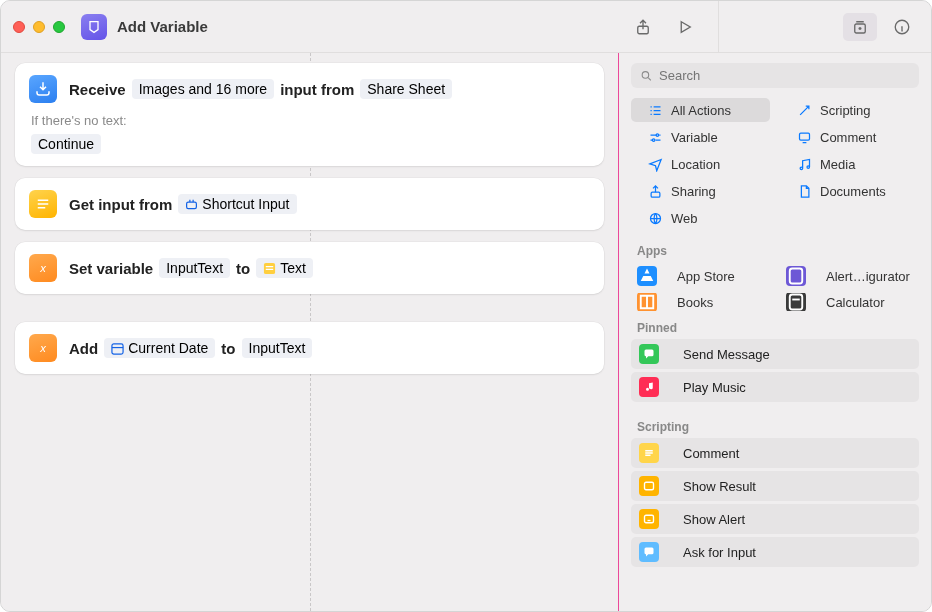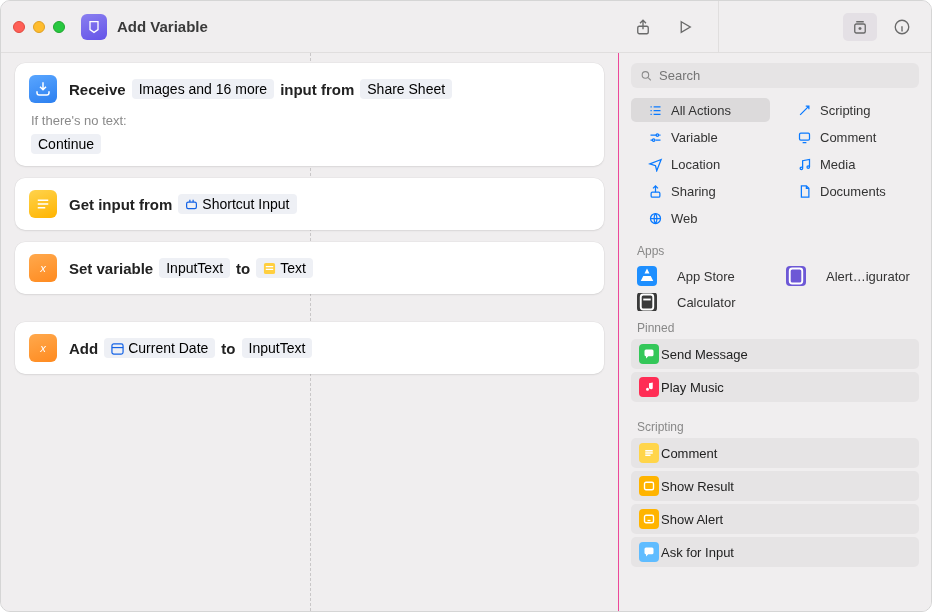--- a/index.html
+++ b/index.html
@@ -38,23 +38,23 @@
 .sidebar{width:313px;background:#f0eeef;border-left:1px solid #ec4899;display:flex;flex-direction:column;overflow:hidden;}
 .search-wrap{padding:10px 12px;}
 .search{display:flex;align-items:center;background:#e6e4e5;border-radius:6px;padding:5px 9px;gap:6px;}
 .search svg{width:14px;height:14px;color:#8a8a8a;}
 .search input{border:none;background:transparent;outline:none;font-size:13px;color:#555;width:100%;}
 .cats{padding:0 12px 6px;display:grid;grid-template-columns:1fr 1fr;gap:3px 10px;}
 .cat{display:flex;align-items:center;gap:8px;padding:4px 16px;border-radius:5px;font-size:13px;color:#333;}
 .cat.selected{background:#dcdadb;}
 .cat .ci{width:16px;height:16px;display:flex;align-items:center;justify-content:center;color:#0a7aff;}
 .cat .ci svg{width:15px;height:15px;}
-.section-head{font-size:12px;color:#888;font-weight:400;padding:8px 18px 4px;}
+.section-head{font-size:12px;color:#888;font-weight:700;padding:8px 18px 4px;}
 .list{display:flex;flex-direction:column;gap:3px;padding:0 12px 10px;}
-.li{display:flex;align-items:center;gap:2px;background:#e6e4e5;border-radius:5px;padding:5px 8px;font-size:13px;color:#222;}
+.li{display:flex;align-items:center;gap:24px;background:#e6e4e5;border-radius:5px;padding:5px 8px;font-size:13px;color:#222;}
 .li .lii{width:20px;height:20px;border-radius:4px;display:flex;align-items:center;justify-content:center;flex-shrink:0;}
 .li .lii svg{width:12px;height:12px;}
 .apps-row{display:grid;grid-template-columns:1fr 1fr;gap:3px 10px;padding:0 12px 2px;}
 .app-li{display:flex;align-items:center;gap:20px;padding:4px 6px;font-size:13px;color:#333;}
 .app-li .aic{width:20px;height:20px;border-radius:4px;display:flex;align-items:center;justify-content:center;font-size:11px;color:#fff;flex-shrink:0;}
 .scroll-inner{overflow-y:auto;flex:1;}
 </style>
 </head>
 <body>
 
@@ -300,20 +300,28 @@
         </div>
         <div class="app-li">
           <span class="aic" style="background:#6d58d6">
                 <svg viewBox="0 0 16 16" fill="none" stroke="#fff" stroke-width="1.5">
                   <rect x="3" y="2" width="10" height="12" rx="2"></rect>
                 </svg>
               </span>
           <span>Alert…igurator</span>
         </div>
         <div class="app-li" style="overflow:hidden;height:18px">
+          <span class="aic" style="background:#ff9230">
+                <svg viewBox="0 0 16 16" fill="none" stroke="#fff" stroke-width="1.5">
+                  <path d="M3 3h5v10H3zM8 3h5v10H8z"></path>
+                </svg>
+              </span>
+          <span>Books</span>
+        </div>
+        <div class="app-li" style="overflow:hidden;height:18px">
           <span class="aic" style="background:#3a3a3a">
                 <svg viewBox="0 0 16 16" fill="none" stroke="#fff" stroke-width="1.5">
                   <rect x="3" y="2" width="10" height="12" rx="2"></rect>
                   <path d="M5 6h6"></path>
                 </svg>
               </span>
           <span>Calculator</span>
         </div>
       </div>
 

